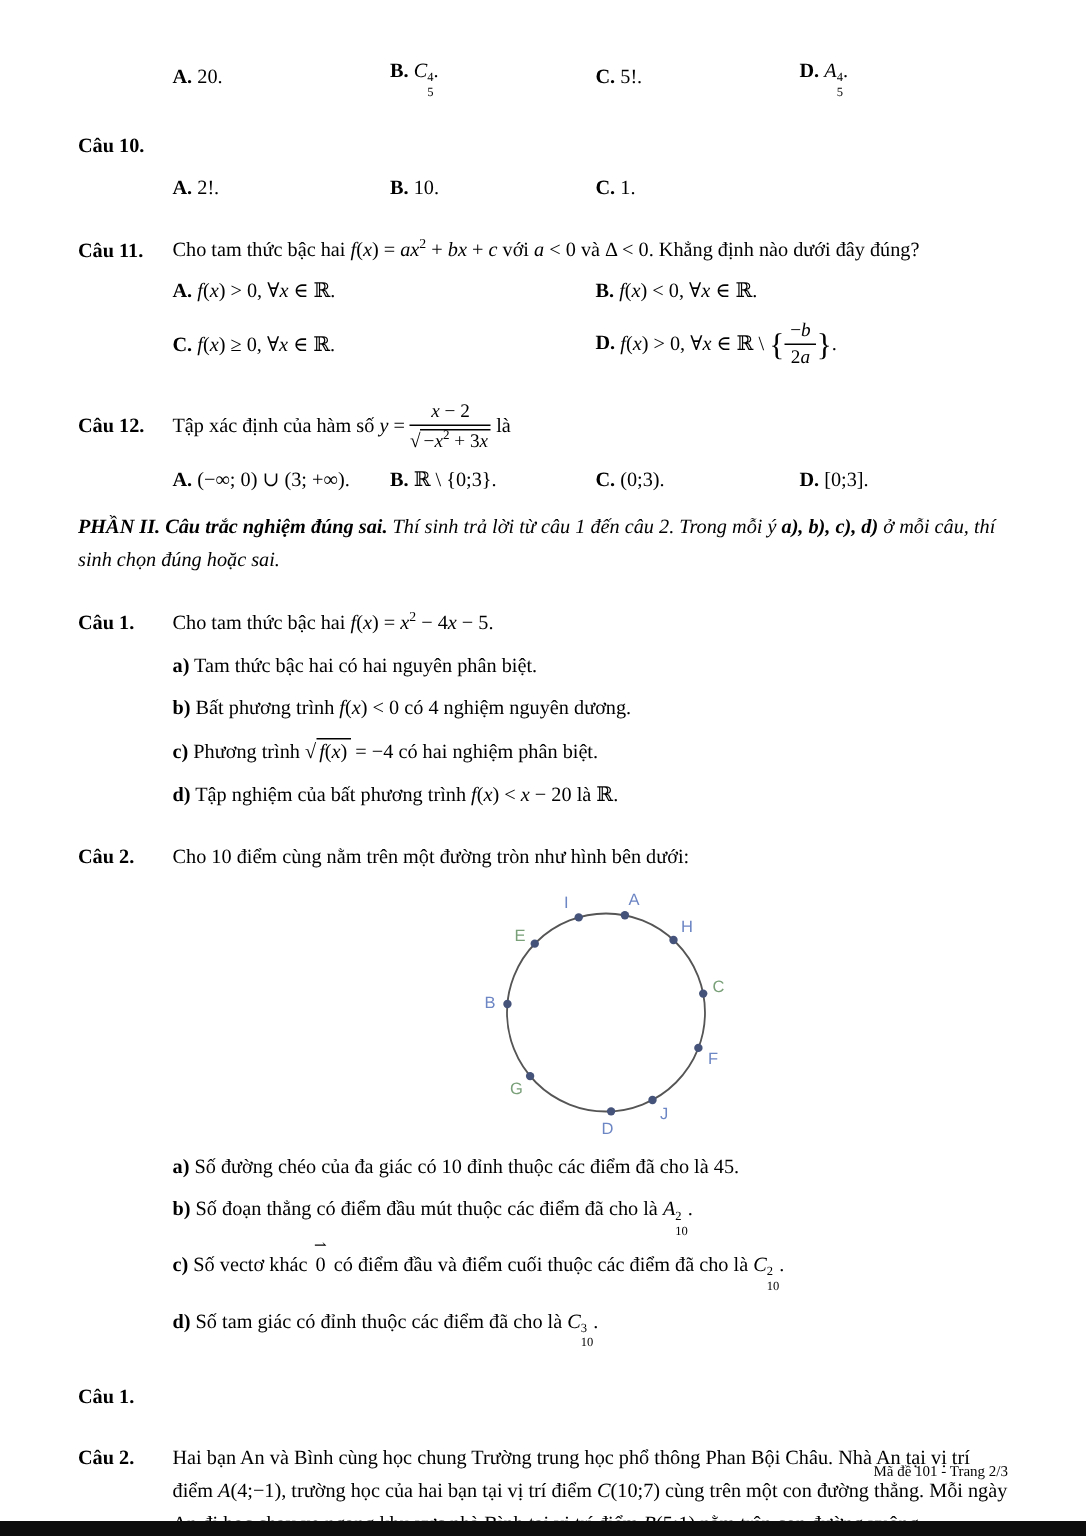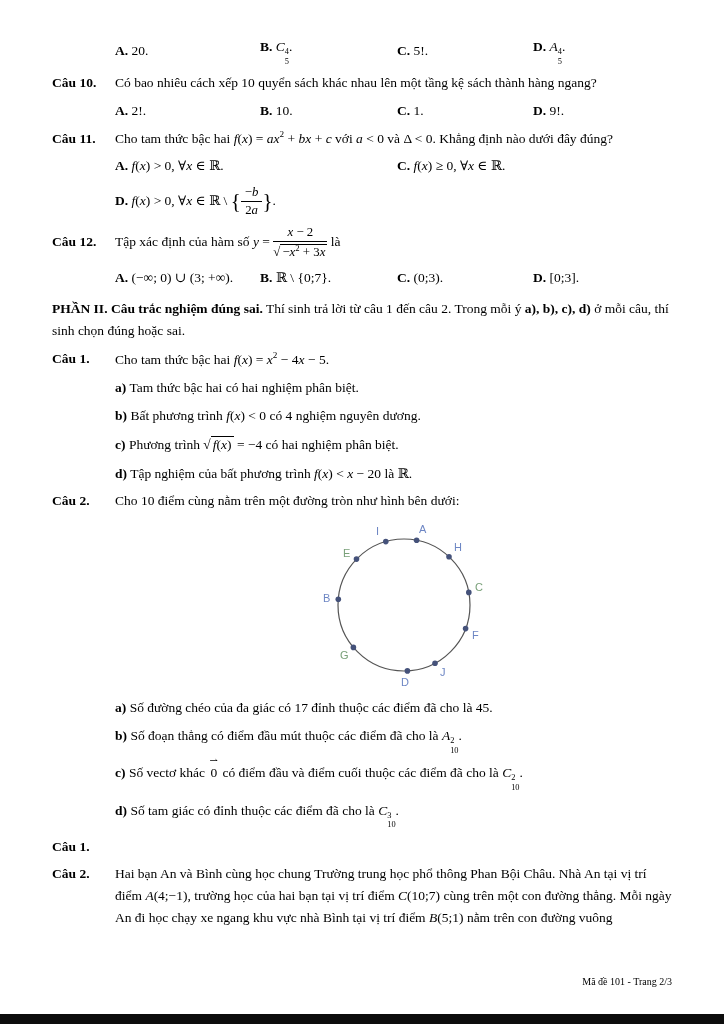--- a/index.html
+++ b/index.html
@@ -4,28 +4,28 @@
 <style>
   * { margin:0; padding:0; box-sizing:border-box; }
   html, body { width:724px; height:1024px; background:#ffffff; }
   body {
     font-family:"Liberation Serif","DejaVu Serif",serif;
     font-size:13.5px; color:#000; line-height:1.6;
     position:relative; overflow:hidden;
   }
   .page { padding:30px 50px 0 52px; }
 
-  .q { display:grid; grid-template-columns:63px 1fr; margin-top:6px; align-items:baseline; }
+  .q { display:grid; grid-template-columns:63px 1fr; margin-top:20px; align-items:baseline; }
   .q-label { font-weight:bold; }
 
   .opts { display:grid; grid-template-columns:145px 137px 136px auto; margin:6px 0 2px 63px; align-items:center; }
   .opts.opts2 { grid-template-columns:282px auto; row-gap:8px; }
   .opt-label { font-weight:bold; }
 
-  .part-head { margin-top:10px; }
+  .part-head { margin-top:10px;font-style:italic; }
 
   .item { margin:7px 0 0 63px; }
   .item-label { font-weight:bold; }
 
   
   sup, sub { font-size:0.68em; }
   .frac { display:inline-block; vertical-align:middle; text-align:center; line-height:1.2; font-size:0.95em; }
   .frac .num { display:block; border-bottom:1px solid #000; padding:0 4px 1px; }
   .frac .den { display:block; padding-top:1px; }
   .rad { border-top:1px solid #000; padding:0 2px; }
@@ -58,57 +58,56 @@
           </span>.</span></span>
     <span class="opt"><b class="opt-label">C.</b> <span>5!.</span></span>
     <span class="opt"><b class="opt-label">D.</b> <span><i>A</i><span class="ss">
             <span>4</span>
             <span>5</span>
           </span>.</span></span>
   </div>
 
   <div class="q">
     <span class="q-label">Câu 10.</span>
-    <span class="q-text">Có bao nhiêu cách xếp 10 quyển sách khác nhau lên một tầng kệ sách thành hàng ngang?</span>
   </div>
   <div class="opts">
     <span class="opt"><b class="opt-label">A.</b> <span>2!.</span></span>
     <span class="opt"><b class="opt-label">B.</b> <span>10.</span></span>
     <span class="opt"><b class="opt-label">C.</b> <span>1.</span></span>
-    <span class="opt"><b class="opt-label">D.</b> <span>9!.</span></span>
   </div>
 
   <div class="q">
     <span class="q-label">Câu 11.</span>
     <span class="q-text">Cho tam thức bậc hai <i>f</i>(<i>x</i>) = <i>ax</i><sup>2</sup> + <i>bx</i> + <i>c</i> với <i>a</i> &lt; 0 và Δ &lt; 0. Khẳng định nào dưới đây đúng?</span>
   </div>
   <div class="opts opts2">
     <span class="opt"><b class="opt-label">A.</b> <span><i>f</i>(<i>x</i>) &gt; 0, ∀<i>x</i> ∈ ℝ.</span></span>
+    <span class="opt"><b class="opt-label">B.</b> <span><i>f</i>(<i>x</i>) &lt; 0, ∀<i>x</i> ∈ ℝ.</span></span>
     <span class="opt"><b class="opt-label">C.</b> <span><i>f</i>(<i>x</i>) ≥ 0, ∀<i>x</i> ∈ ℝ.</span></span>
     <span class="opt"><b class="opt-label">D.</b> <span><i>f</i>(<i>x</i>) &gt; 0, ∀<i>x</i> ∈ ℝ \ <span class="big">{</span><span class="frac"><span class="num">−<i>b</i></span><span class="den">2<i>a</i></span></span><span class="big">}</span>.</span></span>
   </div>
 
   <div class="q">
     <span class="q-label">Câu 12.</span>
     <span class="q-text">Tập xác định của hàm số <i>y</i> = <span class="frac"><span class="num"><i>x</i> − 2</span><span class="den">√<span class="rad">−<i>x</i><sup>2</sup> + 3<i>x</i></span></span></span> là</span>
   </div>
   <div class="opts">
     <span class="opt"><b class="opt-label">A.</b> <span>(−∞; 0) ∪ (3; +∞).</span></span>
-    <span class="opt"><b class="opt-label">B.</b> <span>ℝ \ {0;7}.</span></span>
+    <span class="opt"><b class="opt-label">B.</b> <span>ℝ \ {0;3}.</span></span>
     <span class="opt"><b class="opt-label">C.</b> <span>(0;3).</span></span>
     <span class="opt"><b class="opt-label">D.</b> <span>[0;3].</span></span>
   </div>
 
   <div class="part-head"><b>PHẦN II. Câu trắc nghiệm đúng sai.</b><span> Thí sinh trả lời từ câu 1 đến câu 2. Trong mỗi ý <b>a), b), c), d)</b> ở mỗi câu, thí sinh chọn đúng hoặc sai.</span></div>
 
   <div class="q">
     <span class="q-label">Câu 1.</span>
     <span class="q-text">Cho tam thức bậc hai <i>f</i>(<i>x</i>) = <i>x</i><sup>2</sup> − 4<i>x</i> − 5.</span>
   </div>
-  <div class="item"><b class="item-label">a)</b> <span>Tam thức bậc hai có hai nghiệm phân biệt.</span></div>
+  <div class="item"><b class="item-label">a)</b> <span>Tam thức bậc hai có hai nguyên phân biệt.</span></div>
   <div class="item"><b class="item-label">b)</b> <span>Bất phương trình <i>f</i>(<i>x</i>) &lt; 0 có 4 nghiệm nguyên dương.</span></div>
   <div class="item"><b class="item-label">c)</b> <span>Phương trình √<span class="rad"><i>f</i>(<i>x</i>)</span> = −4 có hai nghiệm phân biệt.</span></div>
   <div class="item"><b class="item-label">d)</b> <span>Tập nghiệm của bất phương trình <i>f</i>(<i>x</i>) &lt; <i>x</i> − 20 là ℝ.</span></div>
 
   <div class="q">
     <span class="q-label">Câu 2.</span>
     <span class="q-text">Cho 10 điểm cùng nằm trên một đường tròn như hình bên dưới:</span>
   </div>
 
   <div class="fig">
@@ -130,21 +129,21 @@
       <text x="140" y="31" fill="#6d86c4">H</text>
       <text x="9" y="82" fill="#6d86c4">B</text>
       <text x="161" y="71" fill="#79a079">C</text>
       <text x="158" y="119" fill="#6d86c4">F</text>
       <text x="26" y="139" fill="#79a079">G</text>
       <text x="126" y="156" fill="#6d86c4">J</text>
       <text x="87" y="166" fill="#6d86c4">D</text>
     </svg>
   </div>
 
-  <div class="item"><b class="item-label">a)</b> <span>Số đường chéo của đa giác có 17 đỉnh thuộc các điểm đã cho là 45.</span></div>
+  <div class="item"><b class="item-label">a)</b> <span>Số đường chéo của đa giác có 10 đỉnh thuộc các điểm đã cho là 45.</span></div>
   <div class="item"><b class="item-label">b)</b> <span>Số đoạn thẳng có điểm đầu mút thuộc các điểm đã cho là <i>A</i><span class="ss">
           <span>2</span>
           <span>10</span>
         </span>.</span></div>
   <div class="item"><b class="item-label">c)</b> <span>Số vectơ khác <span class="vec">0<span class="va">⇀</span></span> có điểm đầu và điểm cuối thuộc các điểm đã cho là <i>C</i><span class="ss">
           <span>2</span>
           <span>10</span>
         </span>.</span></div>
   <div class="item"><b class="item-label">d)</b> <span>Số tam giác có đỉnh thuộc các điểm đã cho là <i>C</i><span class="ss">
           <span>3</span>

